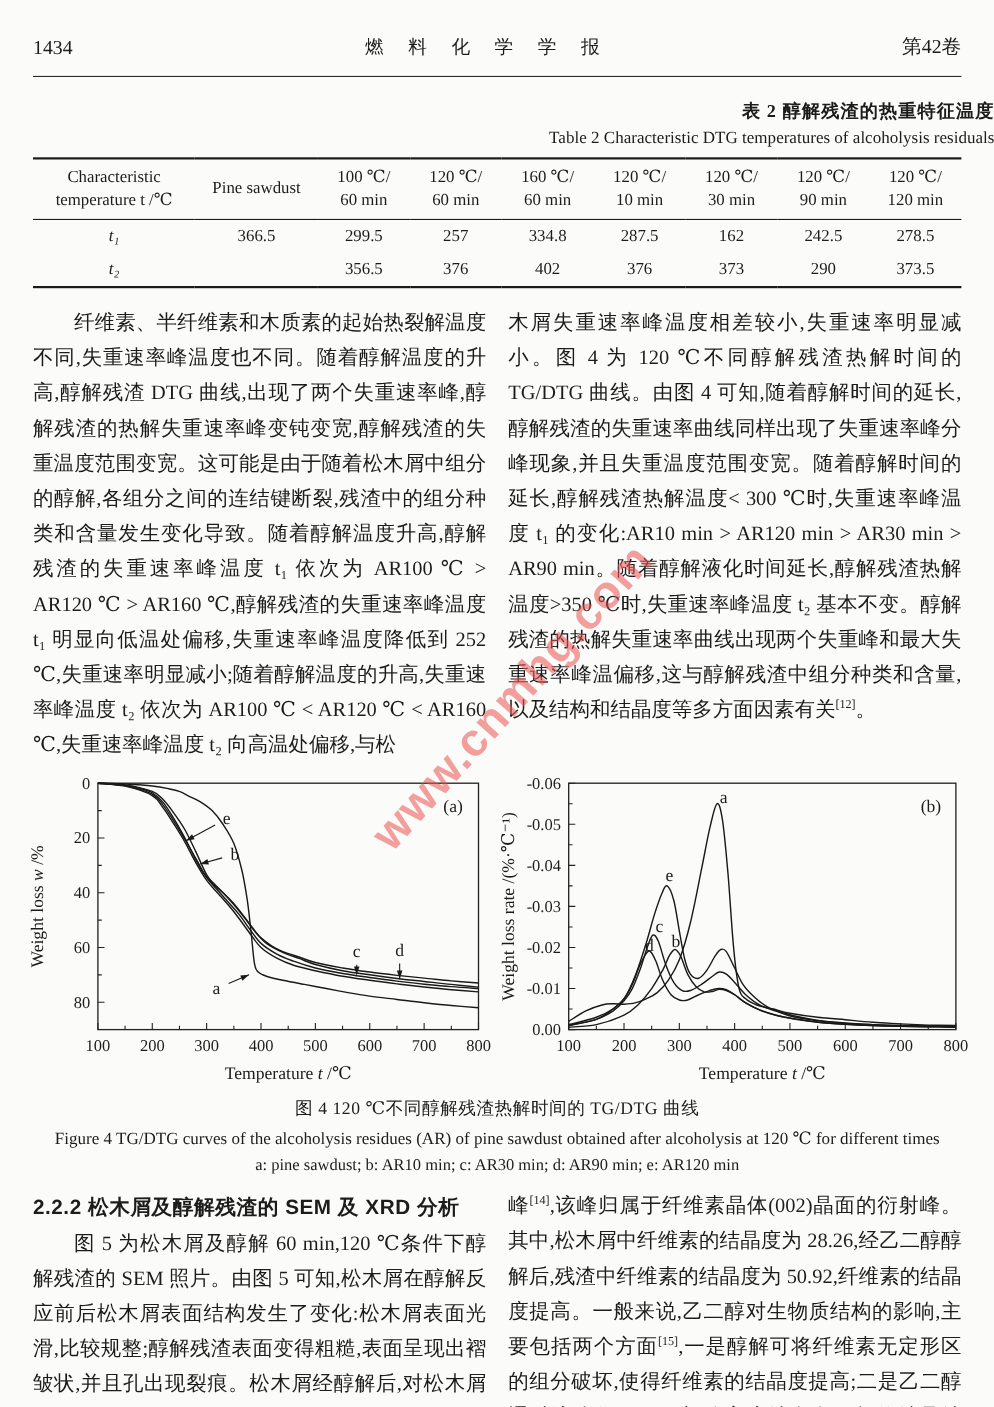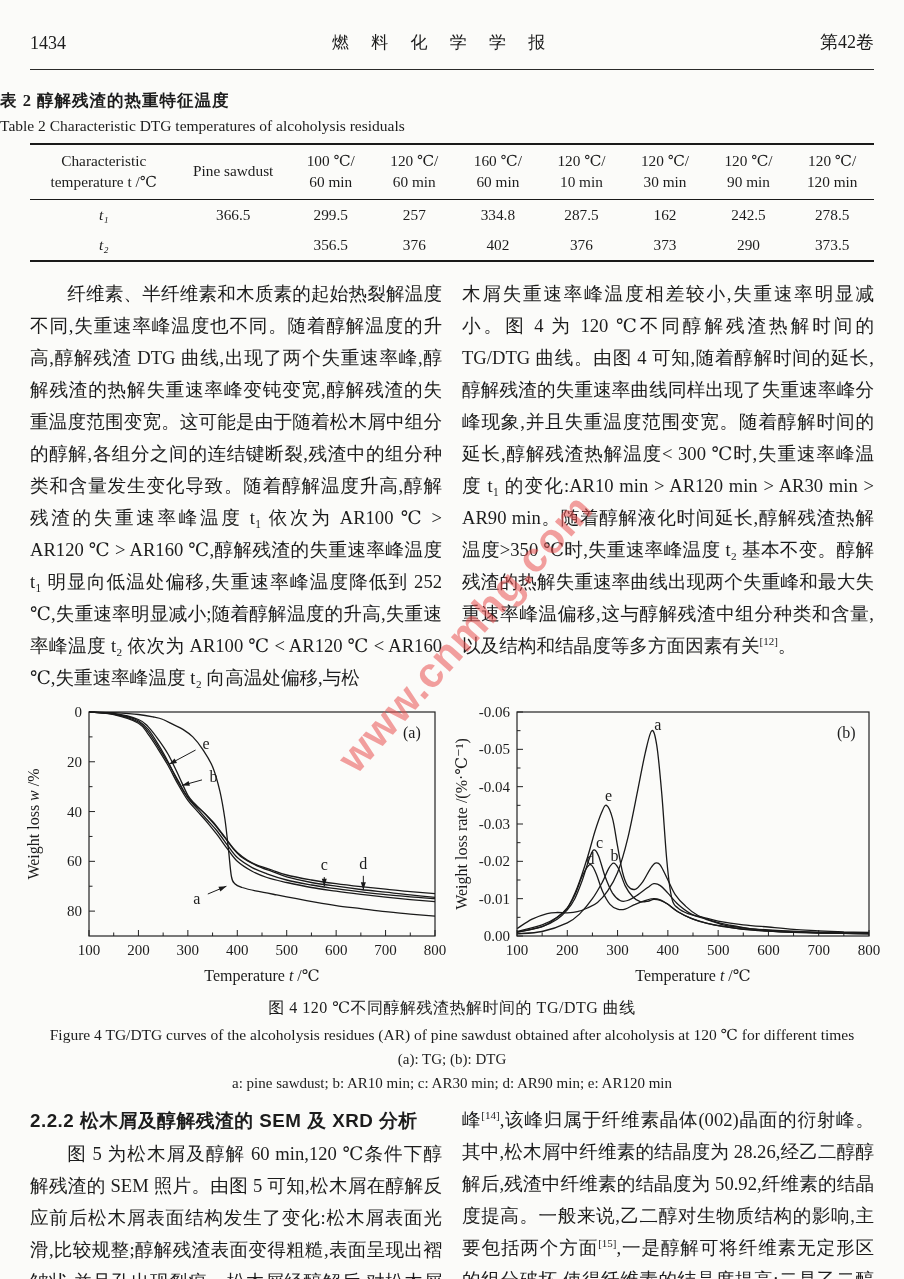--- a/index.html
+++ b/index.html
@@ -8,21 +8,21 @@
     background:#fbfbf9;color:#1c1c1c;
     font-family:"Liberation Serif","DejaVu Serif",serif;
   }
   .page-header{
     margin:30px 30px 0 30px;
     display:flex;justify-content:space-between;align-items:flex-end;
     border-bottom:1.6px solid #2a2a2a;padding-bottom:15px;
     font-size:18px;
   }
   .journal-title{letter-spacing:9px;font-size:17px;}
-  .table-caption{ text-align:left; margin-top:20px; }
+  .table-caption{ text-align:right; margin-top:20px; }
   .table-caption .zh{font-size:16.5px;font-weight:bold;letter-spacing:1px;}
   .table-caption .en{font-size:15.5px;margin-top:5px;}
   table.data-table{
     margin:8px 30px 0 30px;width:844px;border-collapse:collapse;
     border-top:2.4px solid #1a1a1a;border-bottom:2.4px solid #1a1a1a;
     font-size:15.3px;
   }
   table.data-table th,table.data-table td{
     font-weight:normal;text-align:center;vertical-align:middle;padding:2px 1px;
   }
@@ -276,21 +276,20 @@
         <text x="206.8" y="30.066666666666652" text-anchor="middle" class="curve-label">a</text>
         <text x="157.52" y="101" text-anchor="middle" class="curve-label">e</text>
         <text x="148.46857142857144" y="147.66666666666666" text-anchor="middle" class="curve-label">c</text>
         <text x="163.5542857142857" y="160.73333333333335" text-anchor="middle" class="curve-label">b</text>
         <text x="139.41714285714286" y="164.46666666666664" text-anchor="middle" class="curve-label">d</text>
       </svg>
   </div>
   <div class="fig-captions">
     <div class="zh">图 4  120 ℃不同醇解残渣热解时间的 TG/DTG 曲线</div>
     <div class="en">Figure 4   TG/DTG curves of the alcoholysis residues (AR) of pine sawdust obtained after alcoholysis at 120 ℃ for different times</div>
-    <div class="sub">(a): TG; (b): DTG</div>
     <div class="sub">a: pine sawdust; b: AR10 min; c: AR30 min; d: AR90 min; e: AR120 min</div>
   </div>
 </div>
 
 <div class="cols" style="margin-top:12px">
   <div class="col">
     <div class="section-heading">2.2.2   松木屑及醇解残渣的 SEM 及 XRD 分析</div>
     <p class="indent">图 5 为松木屑及醇解 60 min,120 ℃条件下醇解残渣的 SEM 照片。由图 5 可知,松木屑在醇解反应前后松木屑表面结构发生了变化:松木屑表面光滑,比较规整;醇解残渣表面变得粗糙,表面呈现出褶皱状,并且孔出现裂痕。松木屑经醇解后,对松木屑的表面破坏较大,这是由于乙二醇溶剂的渗透及醇解作用下,松木屑结构被破坏导致。</p>
 
   </div>

